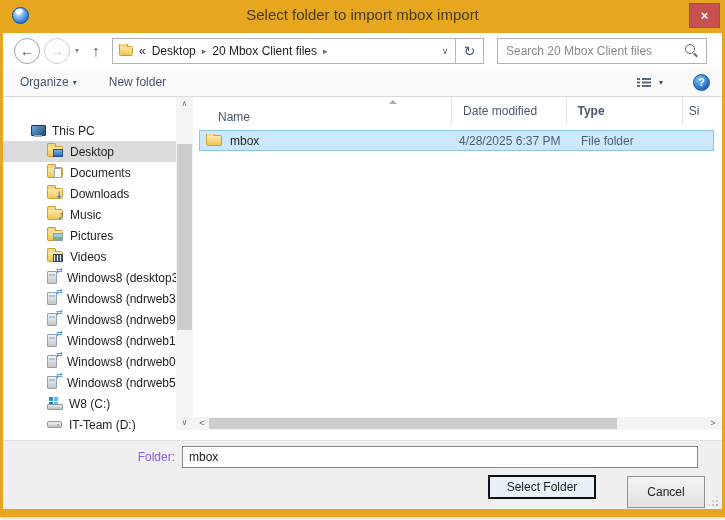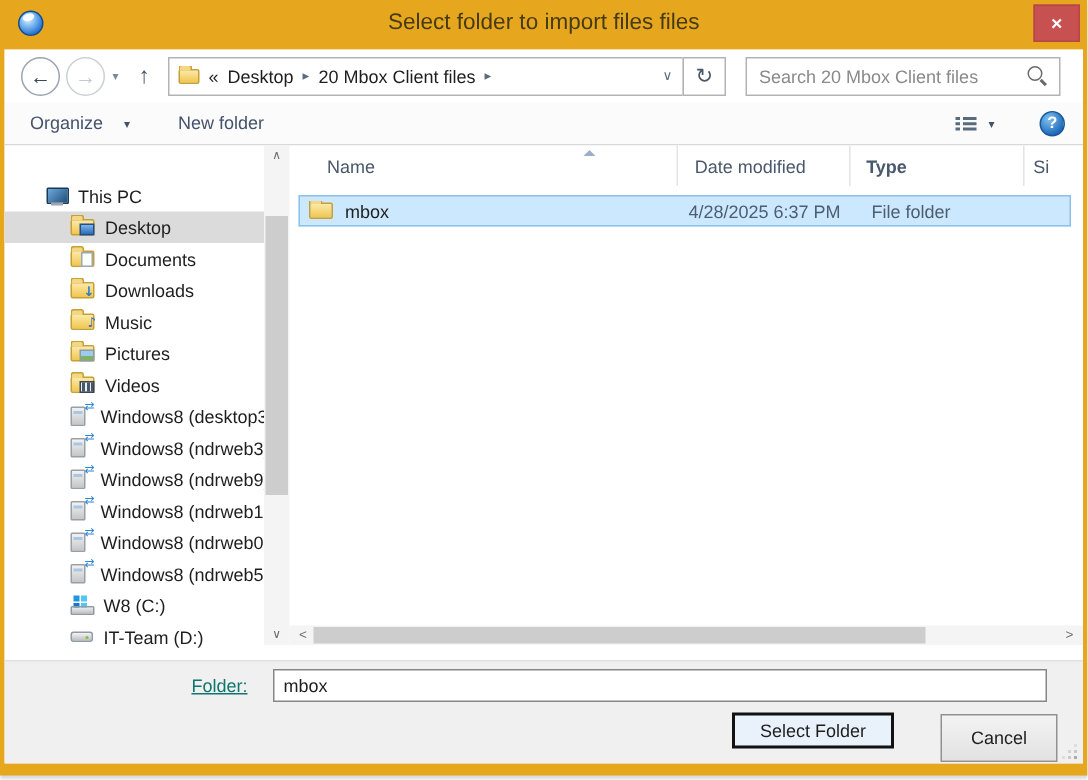--- a/index.html
+++ b/index.html
@@ -38,21 +38,21 @@
   .searchbox input { flex:1; border:none; outline:none; font-size:12px; padding-left:8px; color:#1E1E1E; background:transparent;
     font-family:"Liberation Sans","DejaVu Sans",sans-serif; }
   .searchbox input::placeholder { color:#8A8A8A; opacity:1; }
   .search-icon { position:relative; width:15px; height:15px; margin-right:7px; }
   .search-icon::before { content:""; position:absolute; top:1px; left:1px; width:8px; height:8px; border:1.5px solid #6B6B6B; border-radius:50%; }
   .search-icon::after { content:""; position:absolute; width:5px; height:2px; background:#6B6B6B; transform:rotate(45deg); right:1px; bottom:2px; }
 
   
   .toolbar { position:absolute; top:35px; left:0; right:0; height:29px; background:#FBFBFB; border-bottom:1px solid #D9D9D9;
     display:flex; align-items:center; font-size:12px; color:#44536B; }
-  .tb-item { display:flex; align-items:center; gap:14px; cursor:pointer; }
+  .tb-item { display:flex; align-items:center; gap:4px; cursor:pointer; }
   .tb-organize { margin-left:17px; }
   .tb-newfolder { margin-left:32px; }
   .tb-caret { font-size:8px; color:#44536B; }
   .tb-right { margin-left:auto; display:flex; align-items:center; margin-right:12px; gap:8px; }
   .details-icon { width:14px; height:11px; position:relative; }
   .details-icon::before { content:""; position:absolute; left:0; top:1px; width:3px; height:2px; background:#5A6B7C;
     box-shadow:0 3.5px 0 #5A6B7C, 0 7px 0 #5A6B7C; }
   .details-icon::after { content:""; position:absolute; left:5px; top:1px; right:0; height:2px; background:#5A6B7C;
     box-shadow:0 3.5px 0 #5A6B7C, 0 7px 0 #5A6B7C; }
   .help-icon { width:17px; height:17px; border-radius:50%; margin-left:22px;
@@ -80,39 +80,39 @@
   .listarea { position:absolute; left:190px; right:0; top:0; bottom:0; overflow:hidden; }
   .hscroll { position:absolute; left:0; right:0; bottom:10px; height:13px; background:#F4F4F4; }
   .hscroll .arrow { position:absolute; top:0; width:14px; height:13px; text-align:center; font-size:9px; color:#6B6B6B; line-height:13px; }
   .hscroll .arrow.left { left:2px; }
   .hscroll .arrow.right { right:2px; }
   .hscroll .thumb { position:absolute; left:16px; top:1px; width:408px; height:11px; background:#CDCDCD; }
 
   
   .cols { position:relative; height:27px; display:flex; font-size:12px; color:#49586B; }
   .col { display:flex; align-items:center; border-right:1px solid #E4E4E4; overflow:hidden; cursor:pointer; }
-  .col-name { width:265px; padding-left:25px; }
+  .col-name { width:265px; padding-left:25px;align-items:flex-end; }
   .col-date { width:118px; padding-left:11px; }
   .col-type { width:118px; padding-left:10px;font-weight:bold; }
   .col-size { width:40px; padding-left:6px; border-right:none; }
   .col-size .clip { display:inline-block; width:11px; overflow:hidden; white-space:nowrap; }
   .sort-asc { position:absolute; left:196px; top:3px; width:0; height:0; border-left:4px solid transparent;
     border-right:4px solid transparent; border-bottom:4px solid #9AB0C6; }
 
   
   .rows { padding-top:6px; }
   .file-row { margin:0 8px 0 6px; height:21px; background:#CCE8FF; border:1px solid #8BC2EA; display:flex; align-items:center;
     font-size:12px; cursor:pointer; }
   .cell-name { width:259px; display:flex; align-items:center; gap:8px; padding-left:6px; color:#1E1E1E; overflow:hidden; }
   .cell-date { width:118px; color:#4C5E70; overflow:hidden; }
   .cell-type { width:118px; padding-left:4px; color:#4C5E70; overflow:hidden; }
 
   
   .footer { position:absolute; left:0; right:0; bottom:0; height:69px; background:#F0F0F0; border-top:1px solid #E0E0E0; font-size:12px; }
-  .folder-label { position:absolute; left:118px; top:9px; width:44px; text-align:right; color:#0f766e;text-decoration:underline; }
+  .folder-label { position:absolute; left:128px; top:9px; width:44px; text-align:right; color:#8b5cf6; }
   .folder-input { position:absolute; left:179px; top:5px; width:516px; height:22px; border:1px solid #878787; background:#fff;
     font-size:12px; padding-left:6px; color:#1E1E1E; outline:none; font-family:"Liberation Sans","DejaVu Sans",sans-serif; }
   .btn { position:absolute; display:flex; align-items:center; justify-content:center; font-size:12px; color:#1E1E1E; cursor:pointer; }
   .btn-select { left:485px; top:34px; width:108px; height:24px; background:#E9F2FB; border:2px solid #111; }
   .btn-cancel { left:624px; top:35px; width:78px; height:32px; background:linear-gradient(#F3F3F3,#E2E2E2); border:1px solid #919191; }
   .resize-grip { position:absolute; right:4px; bottom:3px; width:11px; height:11px; }
   .resize-grip::before { content:""; position:absolute; right:0; bottom:0; width:2px; height:2px; background:#ABABAB;
     box-shadow:-4px 0 0 #C9C9C9, 0 -4px 0 #C9C9C9, -8px 0 0 #DDD, 0 -8px 0 #DDD, -4px -4px 0 #D4D4D4; }
 
   
@@ -147,21 +147,21 @@
     background:linear-gradient(#F4F4F4,#BEBEBE); border:1px solid #8E9AA4; border-radius:2px; }
   .drive-icon::after { content:""; position:absolute; right:2px; top:2px; width:2px; height:2px; background:#7CC143; border-radius:50%; }
 </style>
 </head>
 <body>
 
 <div class="window">
 
   <div class="titlebar">
     <span class="app-icon"></span>
-    <span class="title-text">Select folder to import files files</span>
+    <span class="title-text">Select folder to import mbox import</span>
     <span class="close-btn">
         <span>×</span>
       </span>
   </div>
 
   <div class="content">
 
     <div class="navbar">
       <span class="nav-circle nav-back">
           <span>←</span>

